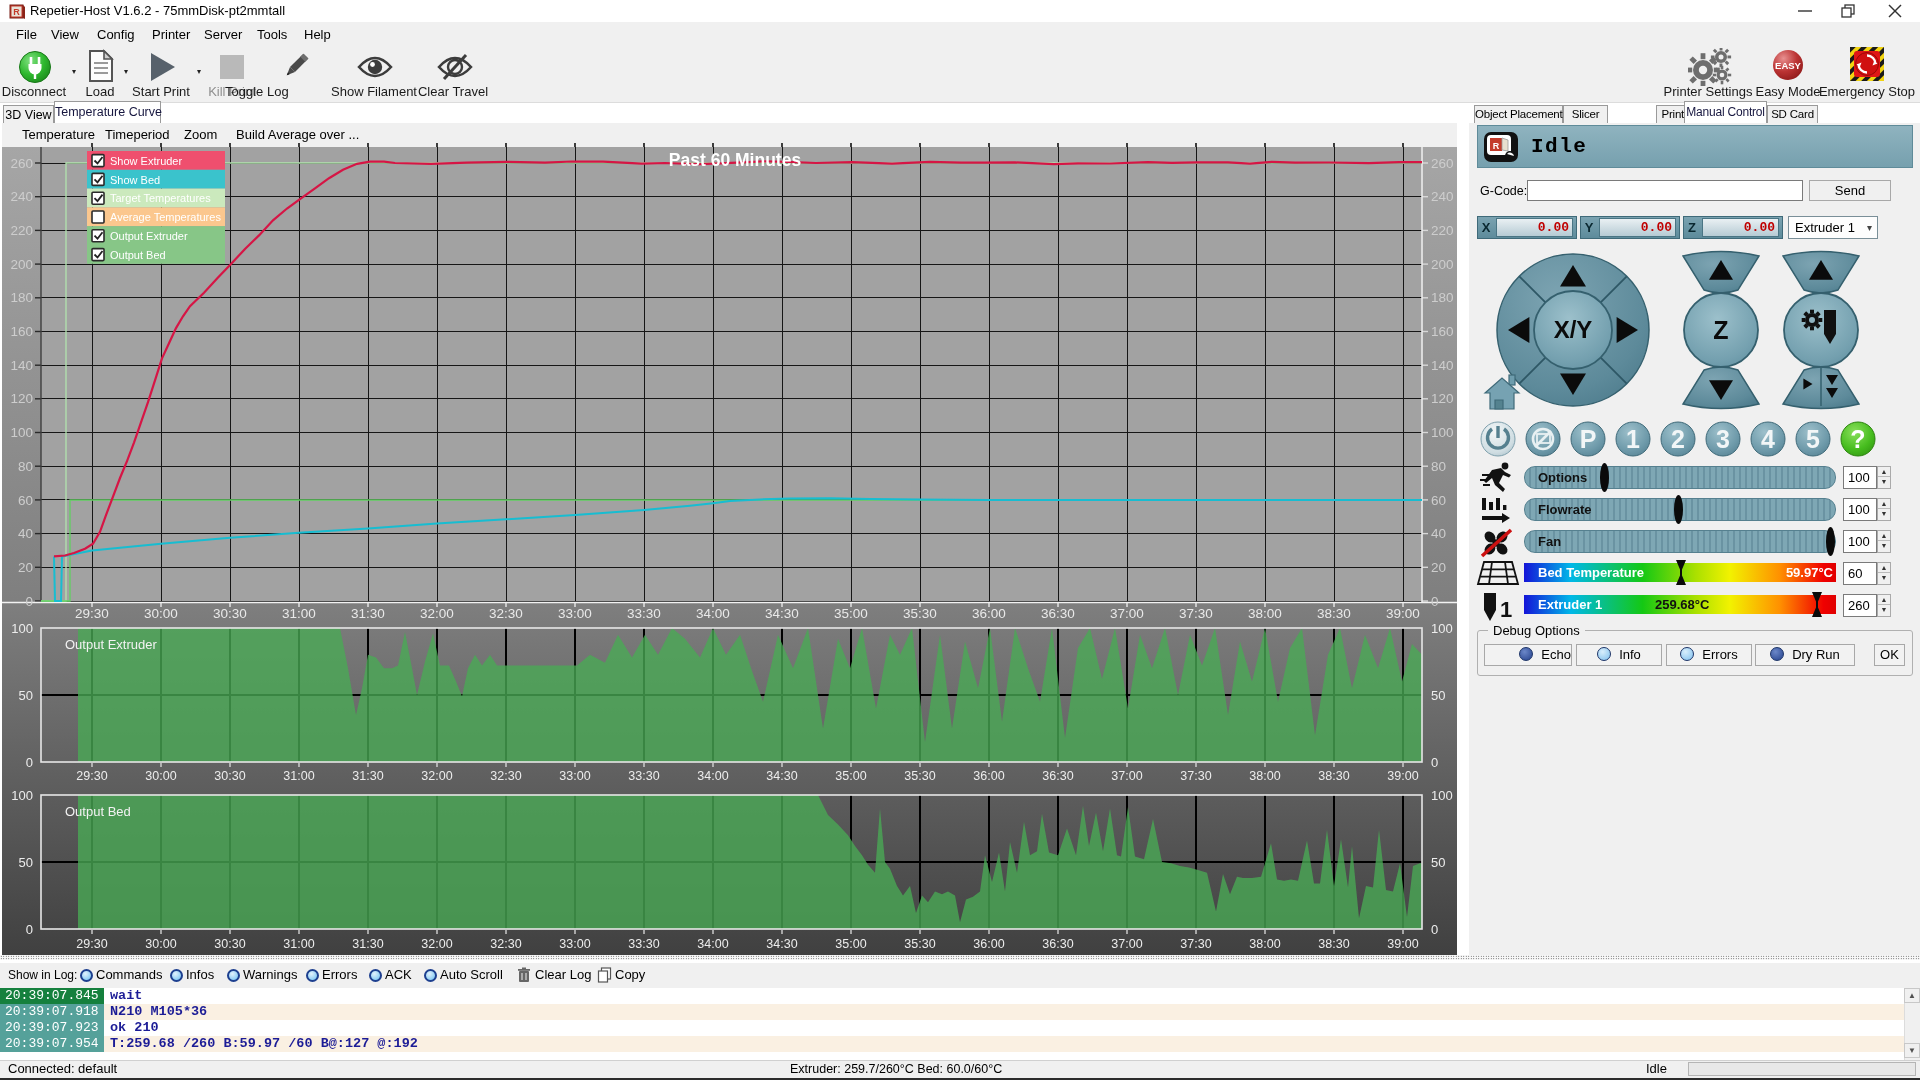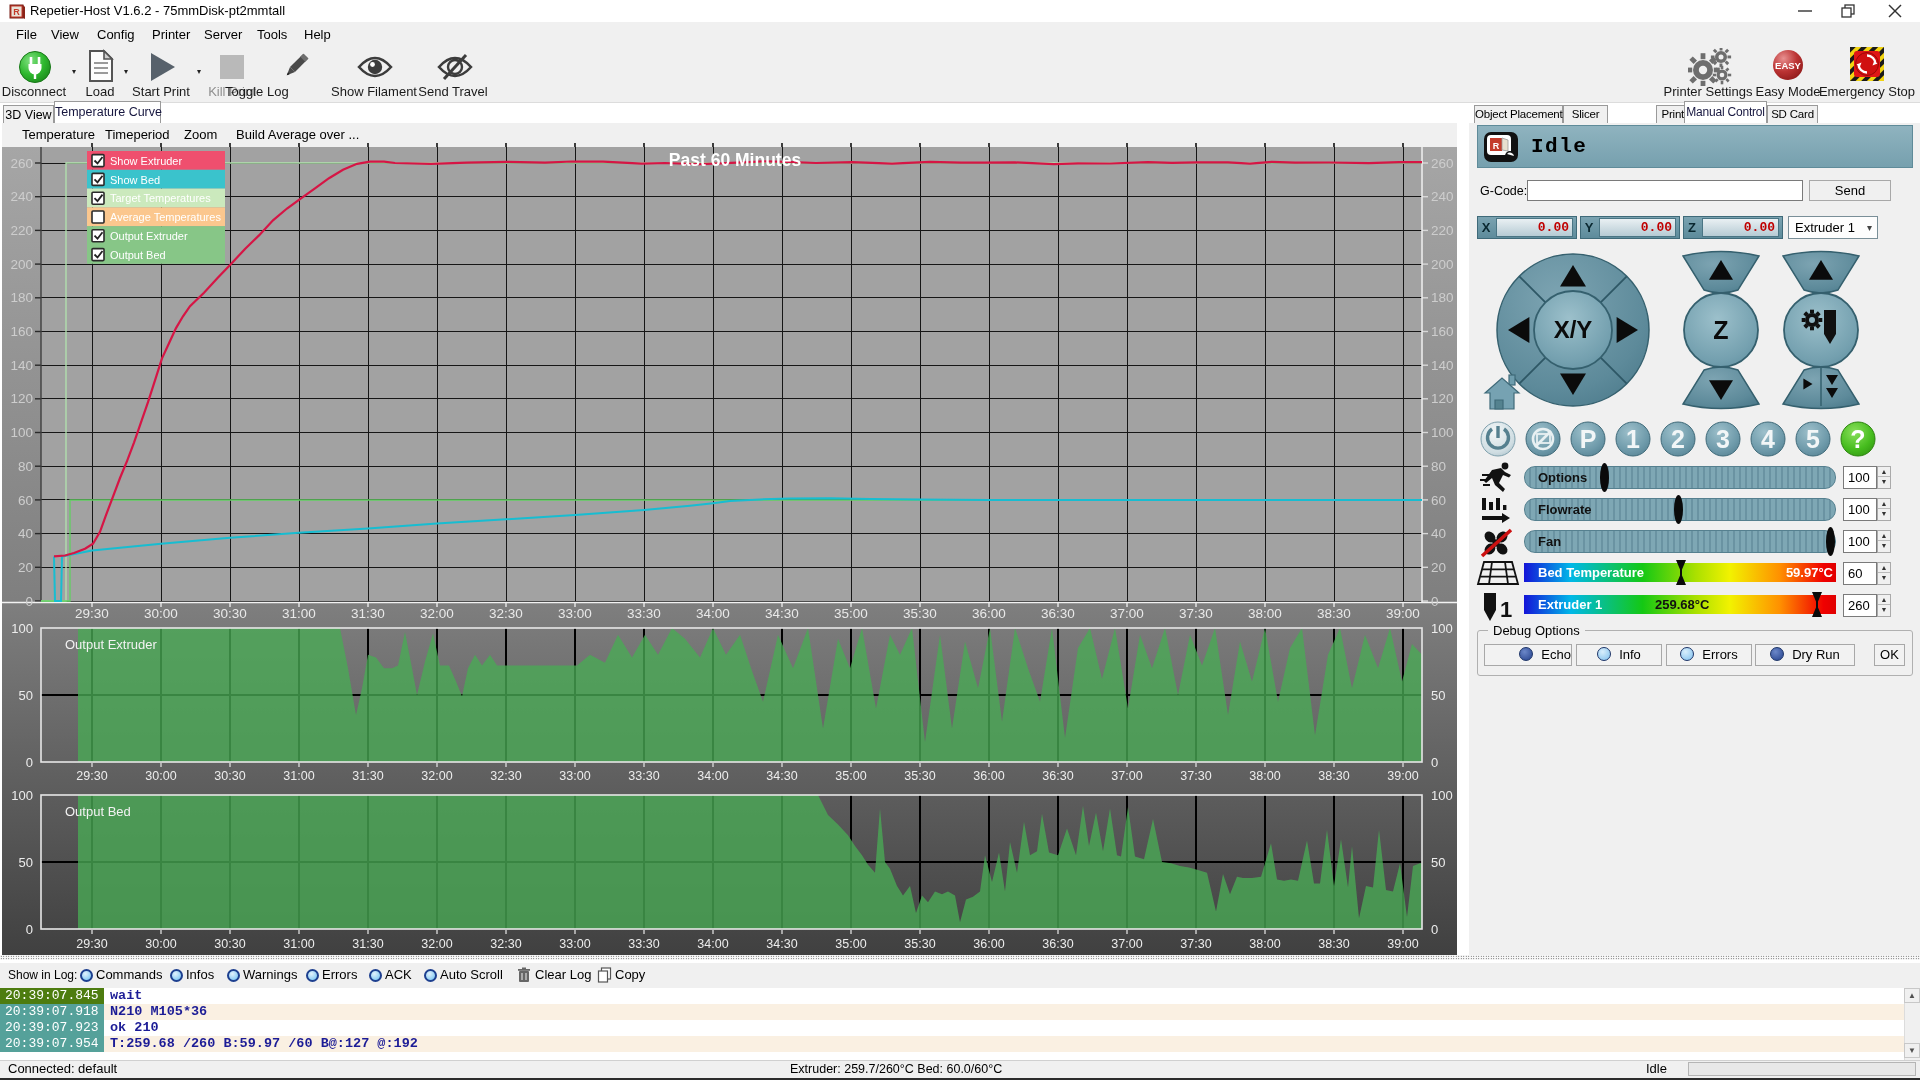--- a/index.html
+++ b/index.html
@@ -77,21 +77,21 @@
 <path d="M3 14 Q19 -4 35 14 Q19 32 3 14 Z" fill="none" stroke="#3c3c3c" stroke-width="2.6"></path>
 <circle cx="19" cy="14" r="7.2" fill="#3c3c3c"></circle>
 <circle cx="16.5" cy="11.5" r="2.4" fill="#fff"></circle>
 </svg>
 <div class="ab" style="left:304px;top:84px;width:140px;text-align:center;font-size:13px;color:#1a1a1a;">Show Filament</div>
 <svg class="ab" style="left:436px;top:53px" width="38" height="28" viewBox="0 0 38 28">
 <path d="M3 14 Q19 -4 35 14 Q19 32 3 14 Z" fill="none" stroke="#3c3c3c" stroke-width="2.6"></path>
 <circle cx="19" cy="14" r="7" fill="none" stroke="#3c3c3c" stroke-width="2.4"></circle>
 <line x1="8" y1="26" x2="30" y2="2" stroke="#3c3c3c" stroke-width="3"></line>
 </svg>
-<div class="ab" style="left:383px;top:84px;width:140px;text-align:center;font-size:13px;color:#1a1a1a;">Send Travel</div>
+<div class="ab" style="left:383px;top:84px;width:140px;text-align:center;font-size:13px;color:#1a1a1a;">Clear Travel</div>
 <svg class="ab" style="left:1688px;top:48px" width="44" height="38" viewBox="0 0 44 38">
     <rect x="26.4" y="19.0" width="4.8" height="6.0" fill="#6e6e6e" transform="rotate(90.0 28.8 22.0)"></rect>
     <rect x="22.4" y="28.8" width="4.8" height="6.0" fill="#6e6e6e" transform="rotate(135.0 24.8 31.8)"></rect>
     <rect x="12.6" y="32.8" width="4.8" height="6.0" fill="#6e6e6e" transform="rotate(180.0 15.0 35.8)"></rect>
     <rect x="2.8" y="28.8" width="4.8" height="6.0" fill="#6e6e6e" transform="rotate(225.0 5.2 31.8)"></rect>
     <rect x="-1.2" y="19.0" width="4.8" height="6.0" fill="#6e6e6e" transform="rotate(270.0 1.2 22.0)"></rect>
     <rect x="2.8" y="9.2" width="4.8" height="6.0" fill="#6e6e6e" transform="rotate(315.0 5.2 12.2)"></rect>
     <rect x="12.6" y="5.2" width="4.8" height="6.0" fill="#6e6e6e" transform="rotate(360.0 15.0 8.2)"></rect>
     <rect x="22.4" y="9.2" width="4.8" height="6.0" fill="#6e6e6e" transform="rotate(405.0 24.8 12.2)"></rect>
     <circle cx="15.0" cy="22.0" r="10.0" fill="#6e6e6e"></circle>
@@ -723,21 +723,21 @@
     <line x1="9" y1="6" x2="9" y2="13" stroke="#f0f0f0" stroke-width="1"></line>
   </svg>
 <div class="ab" style="left:535px;top:962px;height:26px;line-height:26px;font-size:13px;">Clear Log</div>
 <svg class="ab" style="left:597px;top:967px" width="15" height="16" viewBox="0 0 15 16">
 <rect x="4.5" y="1" width="9" height="11" fill="#fff" stroke="#555" stroke-width="1.2"></rect>
 <rect x="1.5" y="4" width="9" height="11" fill="#fff" stroke="#555" stroke-width="1.2"></rect>
   </svg>
 <div class="ab" style="left:615px;top:962px;height:26px;line-height:26px;font-size:13px;">Copy</div>
 <div class="ab" style="left:0;top:988px;width:1920px;height:72px;background:#fff;"></div>
 <div class="ab" style="left:0;top:988px;width:1904px;height:16px;background:#fff;"></div>
-<div class="ab mono" style="left:0;top:988px;width:104px;height:16px;background:#4d7c0f;color:#fff;font-size:13px;line-height:16px;padding-left:5px;">20:39:07.845</div>
+<div class="ab mono" style="left:0;top:988px;width:104px;height:16px;background:#15803d;color:#fff;font-size:13px;line-height:16px;padding-left:5px;">20:39:07.845</div>
 <div class="ab mono" style="left:110px;top:988px;height:16px;color:#1c1c96;font-size:13.5px;line-height:16px;font-weight:bold;">wait</div>
 <div class="ab" style="left:0;top:1004px;width:1904px;height:16px;background:#faf0e2;"></div>
 <div class="ab mono" style="left:0;top:1004px;width:104px;height:16px;background:#55a19a;color:#fff;font-size:13px;line-height:16px;padding-left:5px;">20:39:07.918</div>
 <div class="ab mono" style="left:110px;top:1004px;height:16px;color:#1c1c96;font-size:13.5px;line-height:16px;font-weight:bold;">N210 M105*36</div>
 <div class="ab" style="left:0;top:1020px;width:1904px;height:16px;background:#fff;"></div>
 <div class="ab mono" style="left:0;top:1020px;width:104px;height:16px;background:#55a19a;color:#fff;font-size:13px;line-height:16px;padding-left:5px;">20:39:07.923</div>
 <div class="ab mono" style="left:110px;top:1020px;height:16px;color:#1c1c96;font-size:13.5px;line-height:16px;font-weight:bold;">ok 210</div>
 <div class="ab" style="left:0;top:1036px;width:1904px;height:16px;background:#faf0e2;"></div>
 <div class="ab mono" style="left:0;top:1036px;width:104px;height:16px;background:#55a19a;color:#fff;font-size:13px;line-height:16px;padding-left:5px;">20:39:07.954</div>
 <div class="ab mono" style="left:110px;top:1036px;height:16px;color:#1c1c96;font-size:13.5px;line-height:16px;font-weight:bold;">T:259.68 /260 B:59.97 /60 B@:127 @:192</div>

